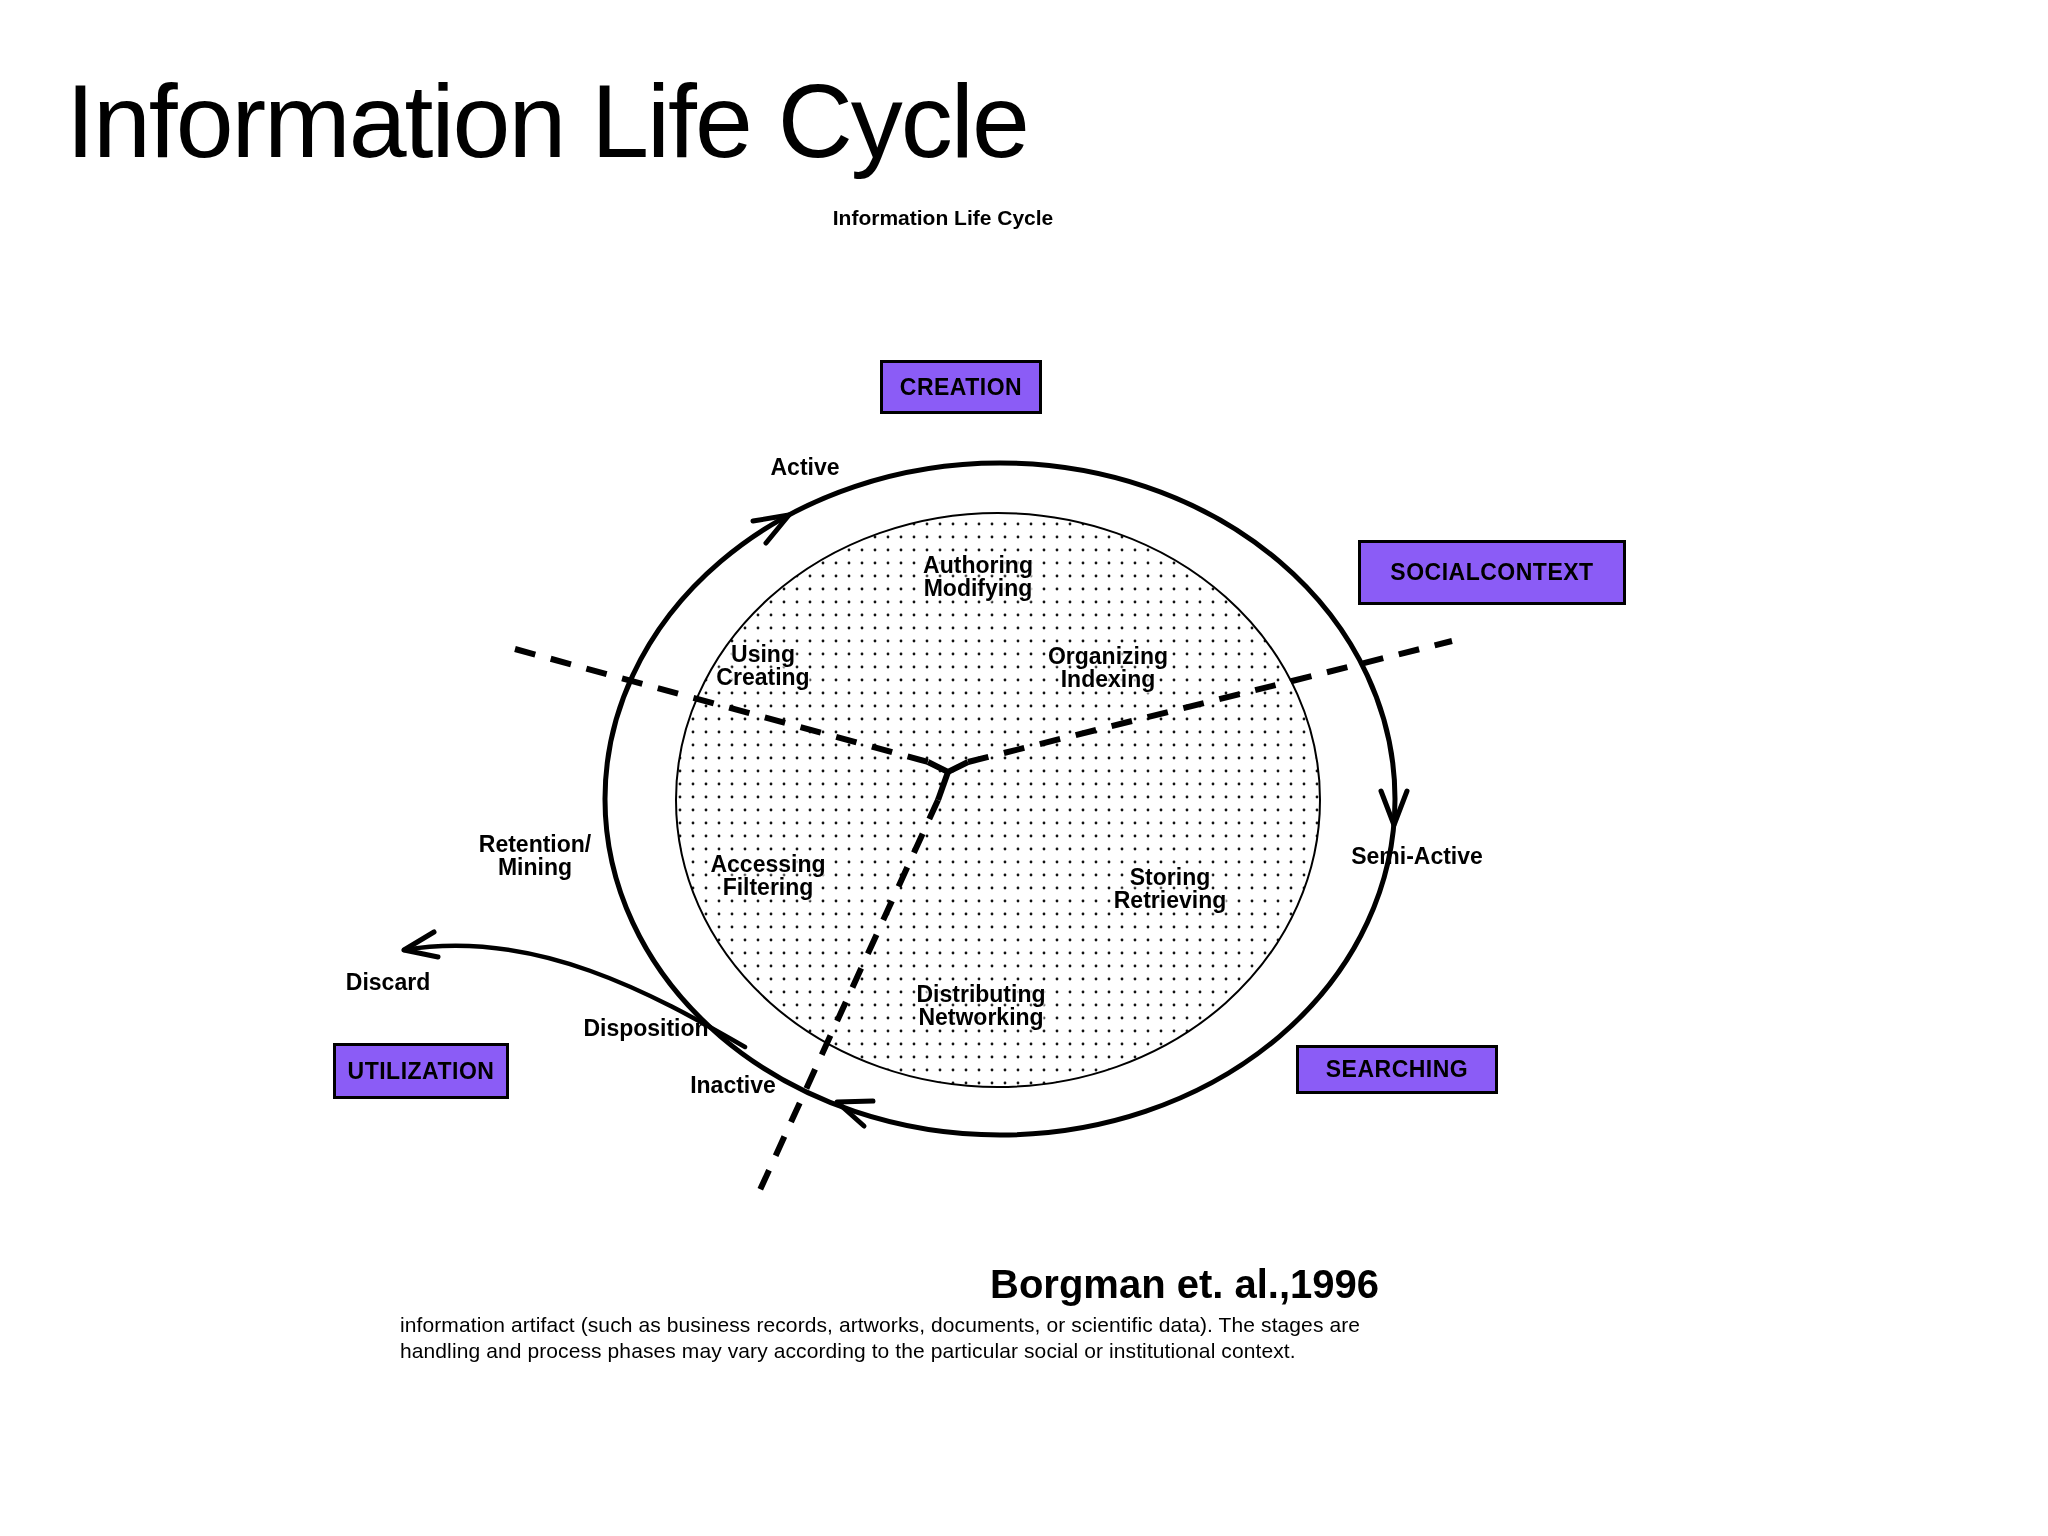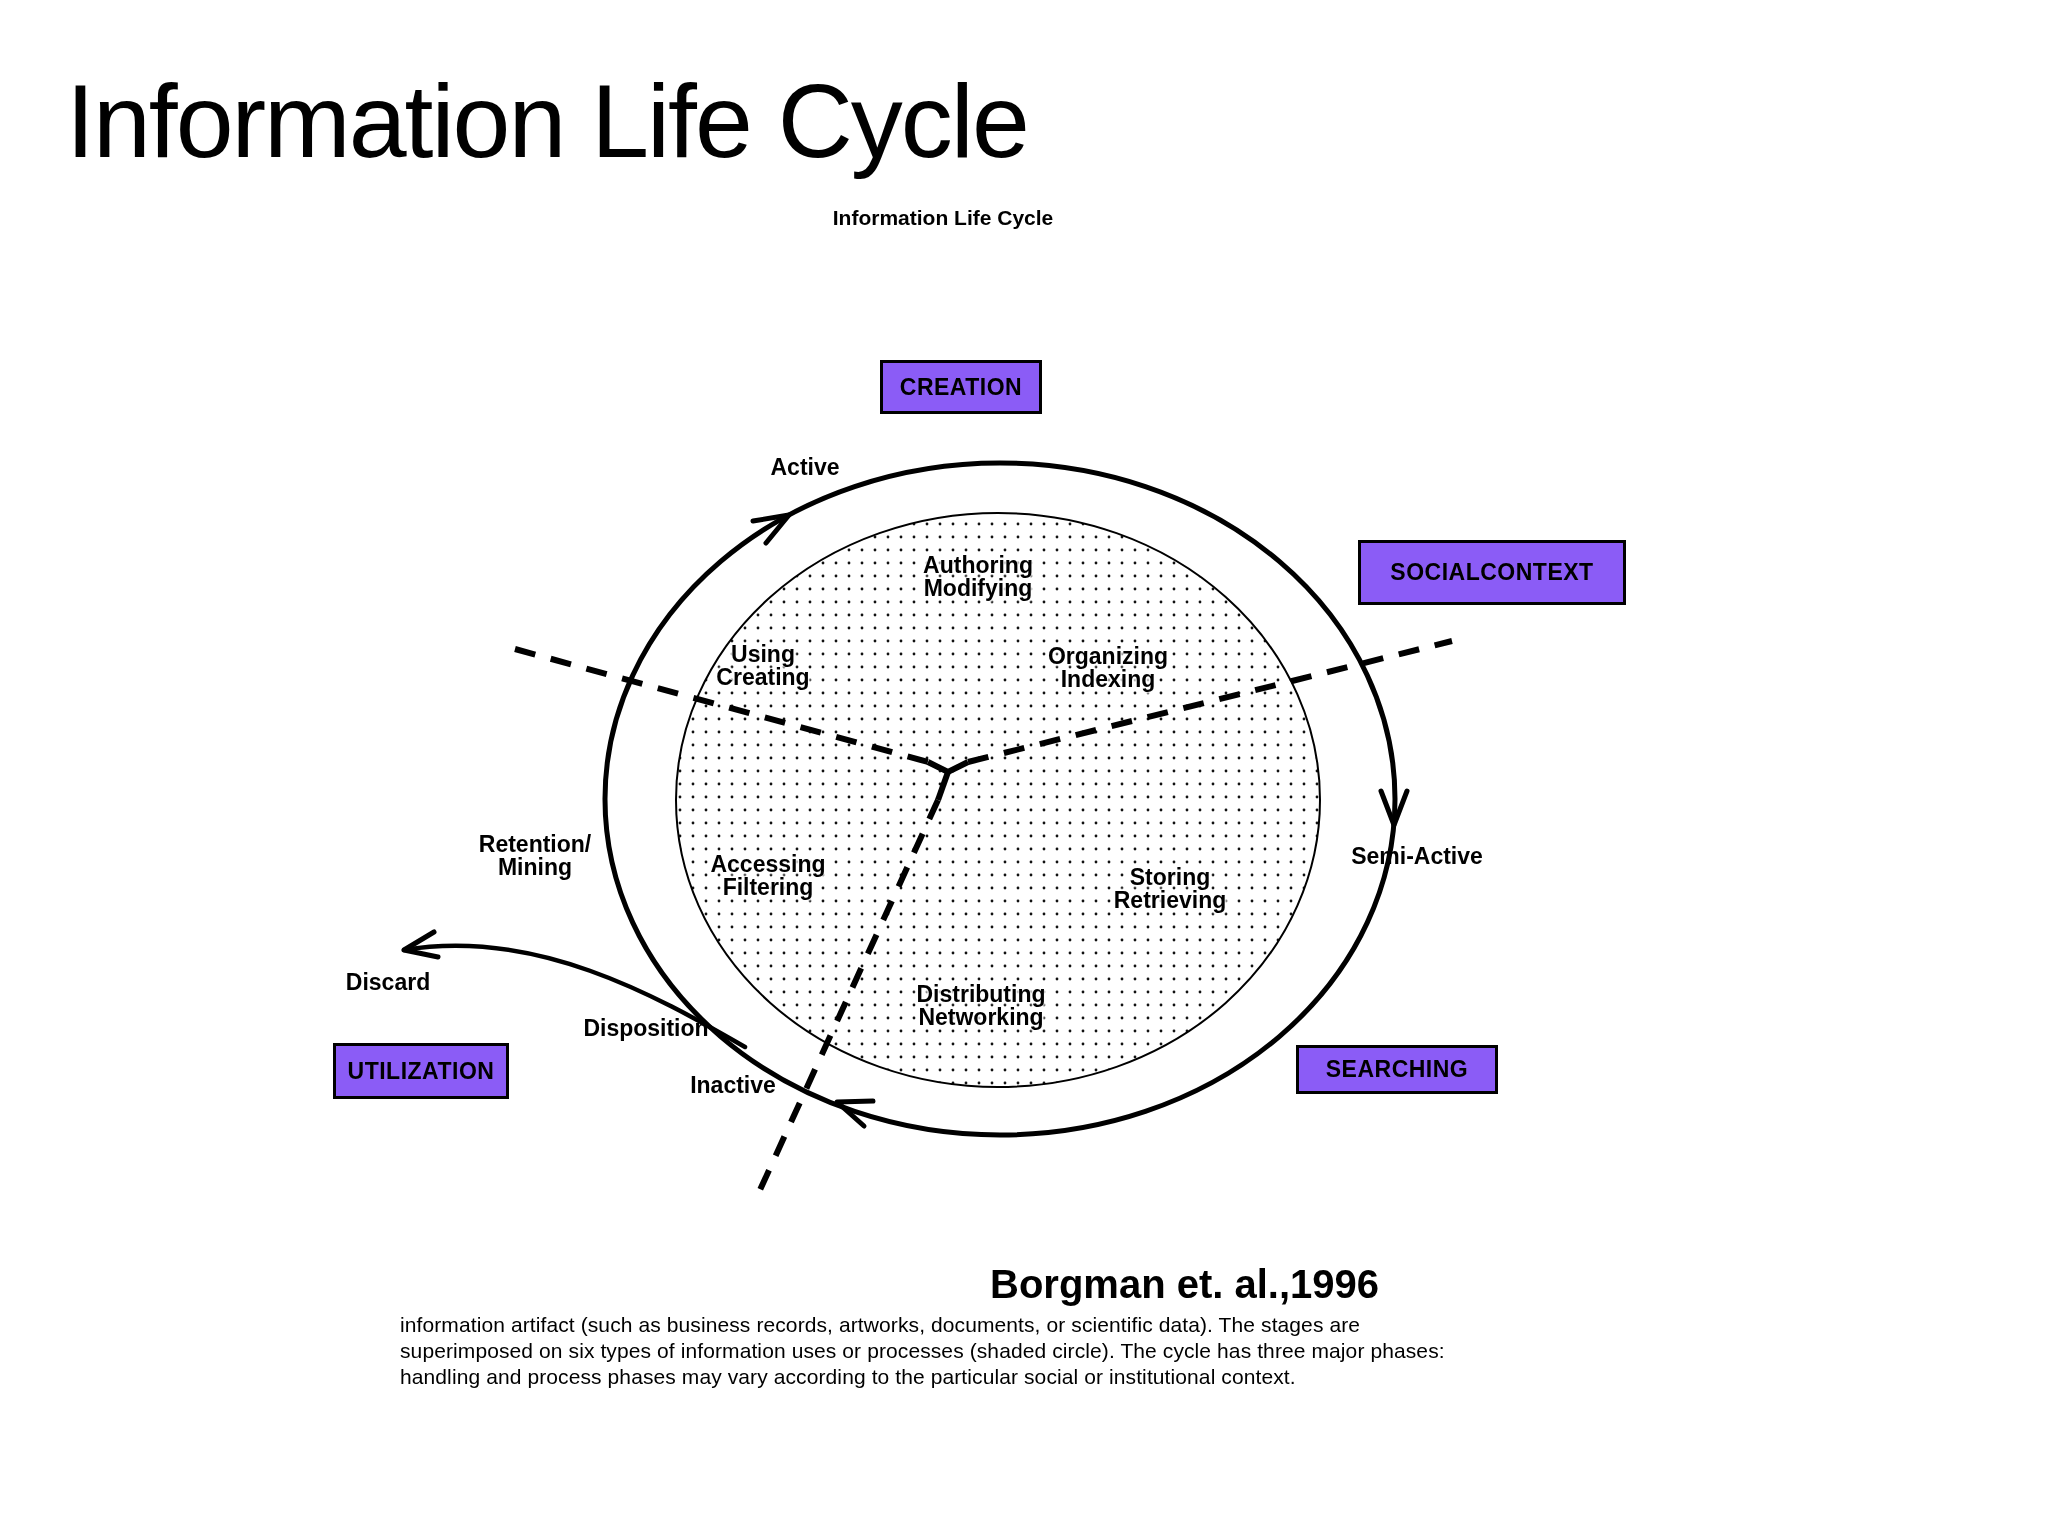--- a/index.html
+++ b/index.html
@@ -183,15 +183,14 @@
 </div>
 <div class="abs lbl halo lbl-distributing">
   <div>Distributing</div>
   <div>Networking</div>
 </div>
 
 <div class="abs citation">Borgman et. al.,1996</div>
 
 <div class="abs note">
   <div class="note-line">information artifact (such as business records, artworks, documents, or scientific data). The stages are</div>
-  <div class="note-line">superimposed on six types of information uses or processes (shaded circle). The cycle has three major phases:</div>
   <div class="note-line">handling and process phases may vary according to the particular social or institutional context.</div>
 </div>
 
 </body></html>

